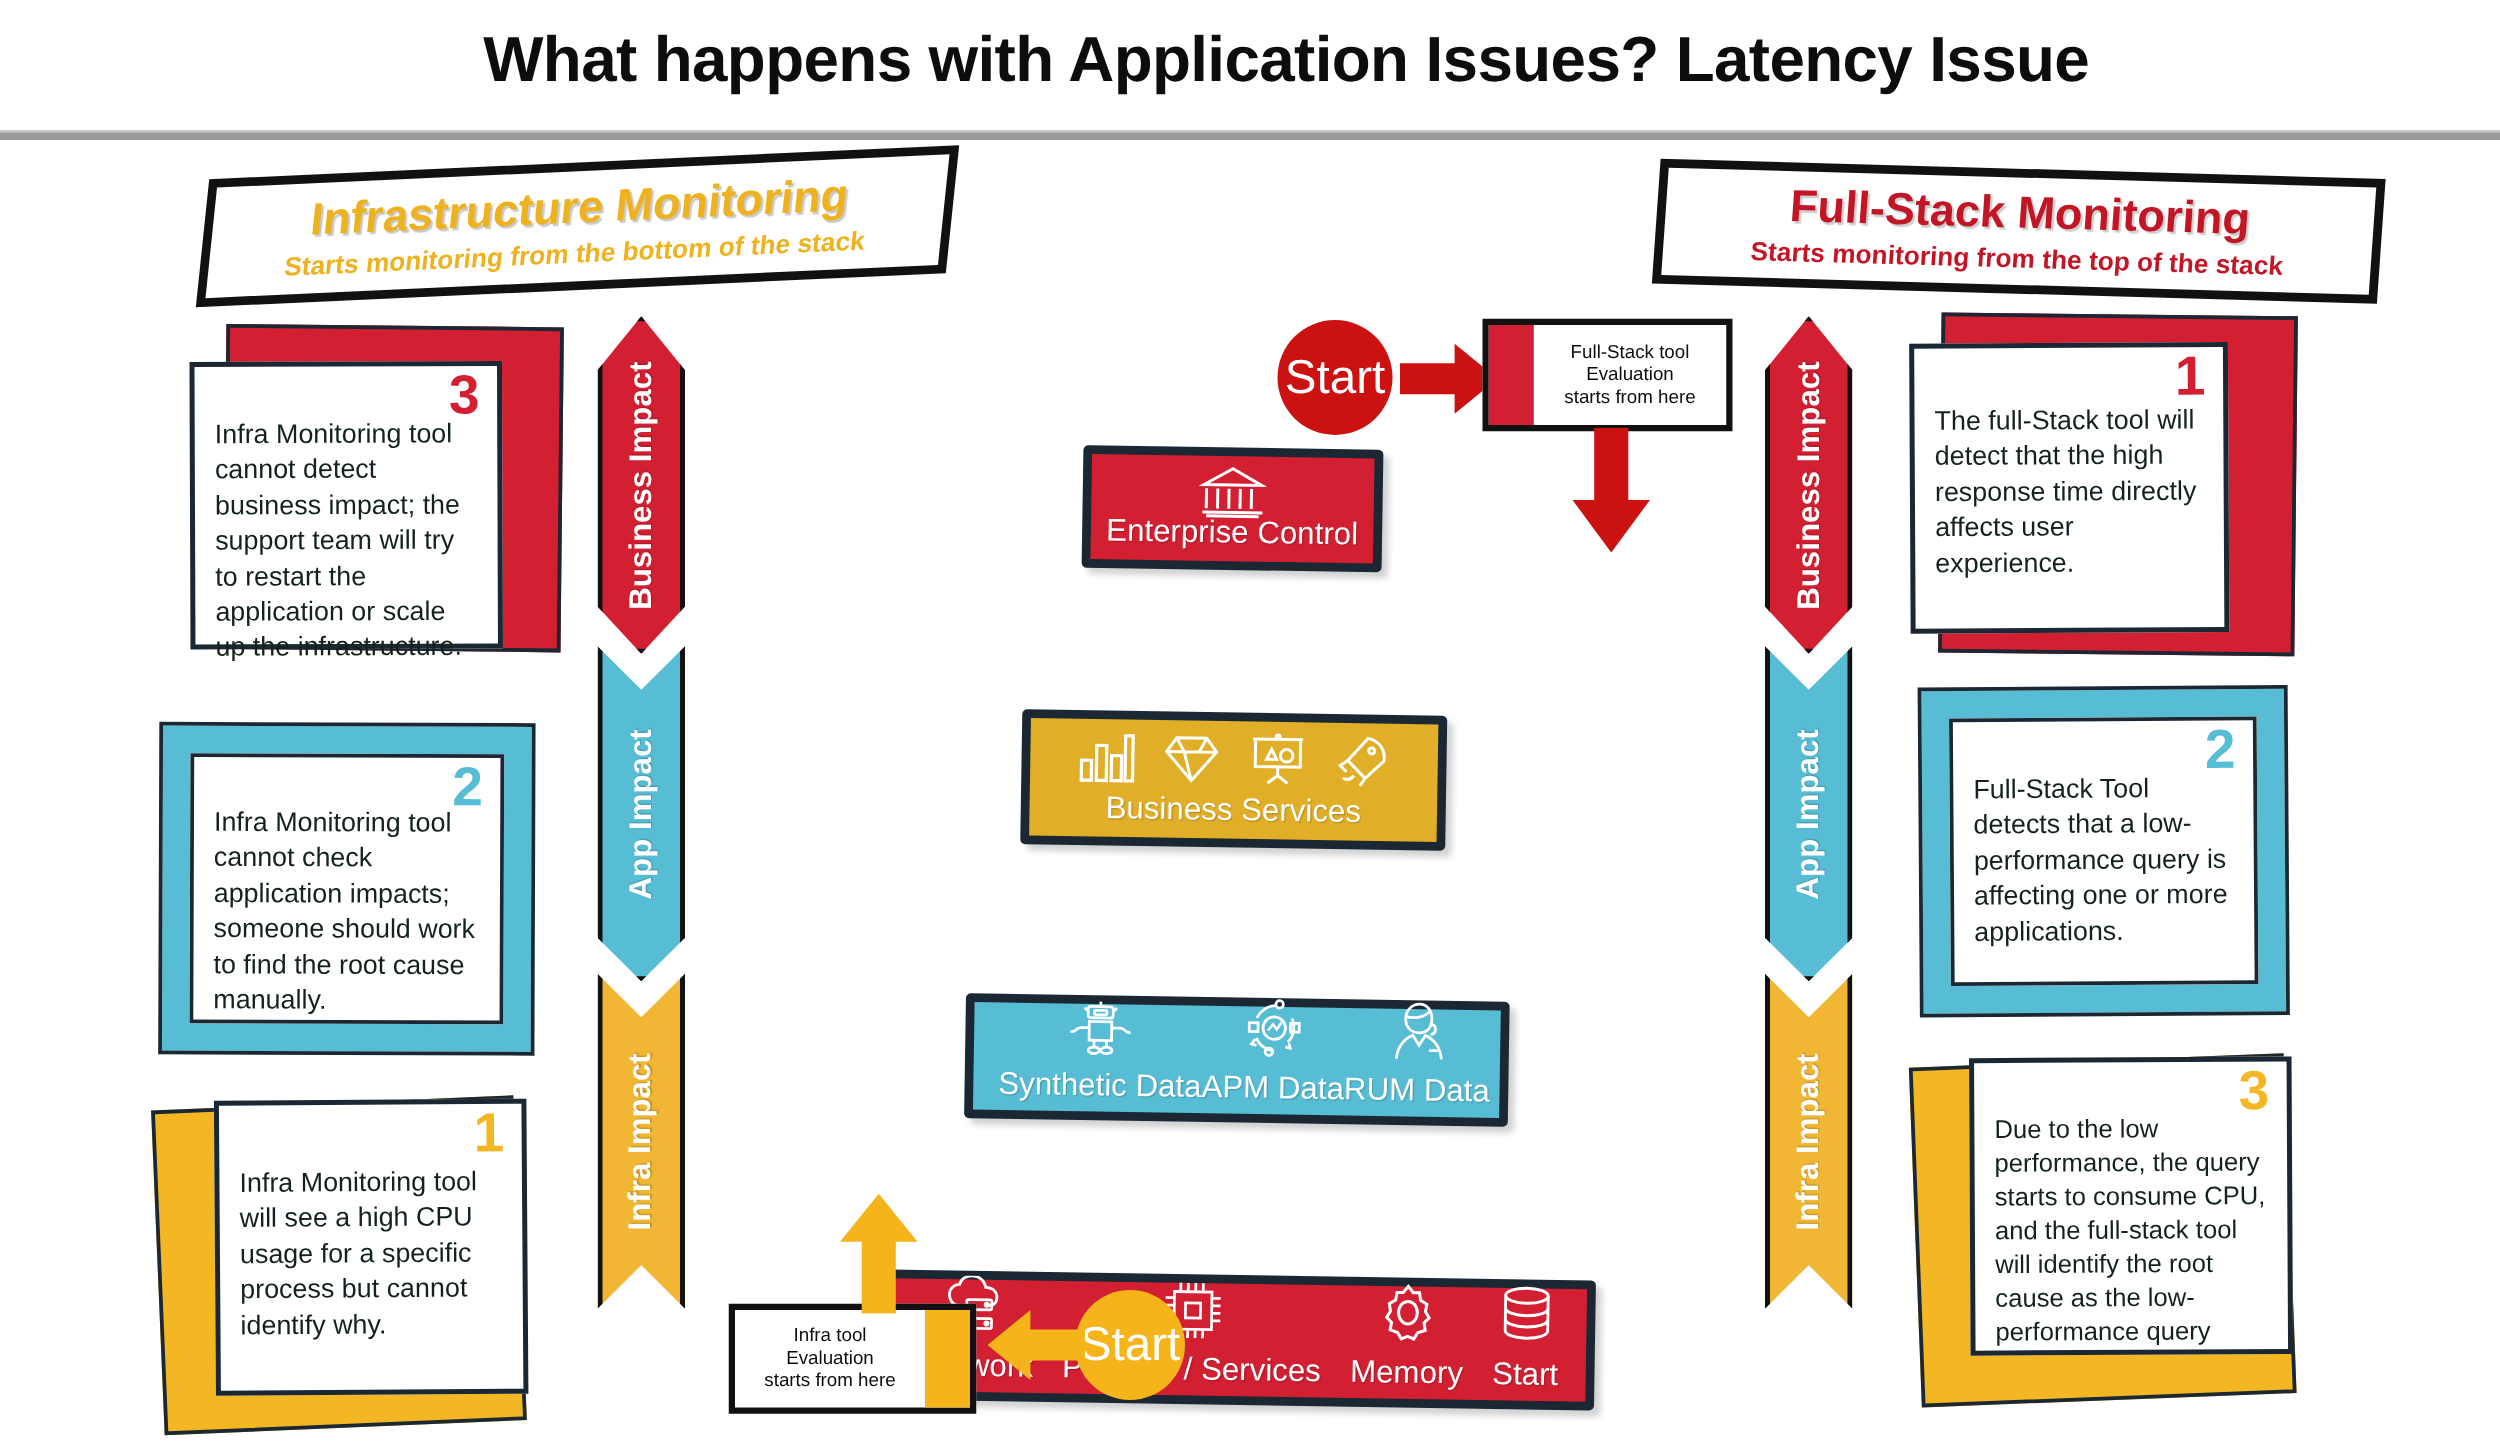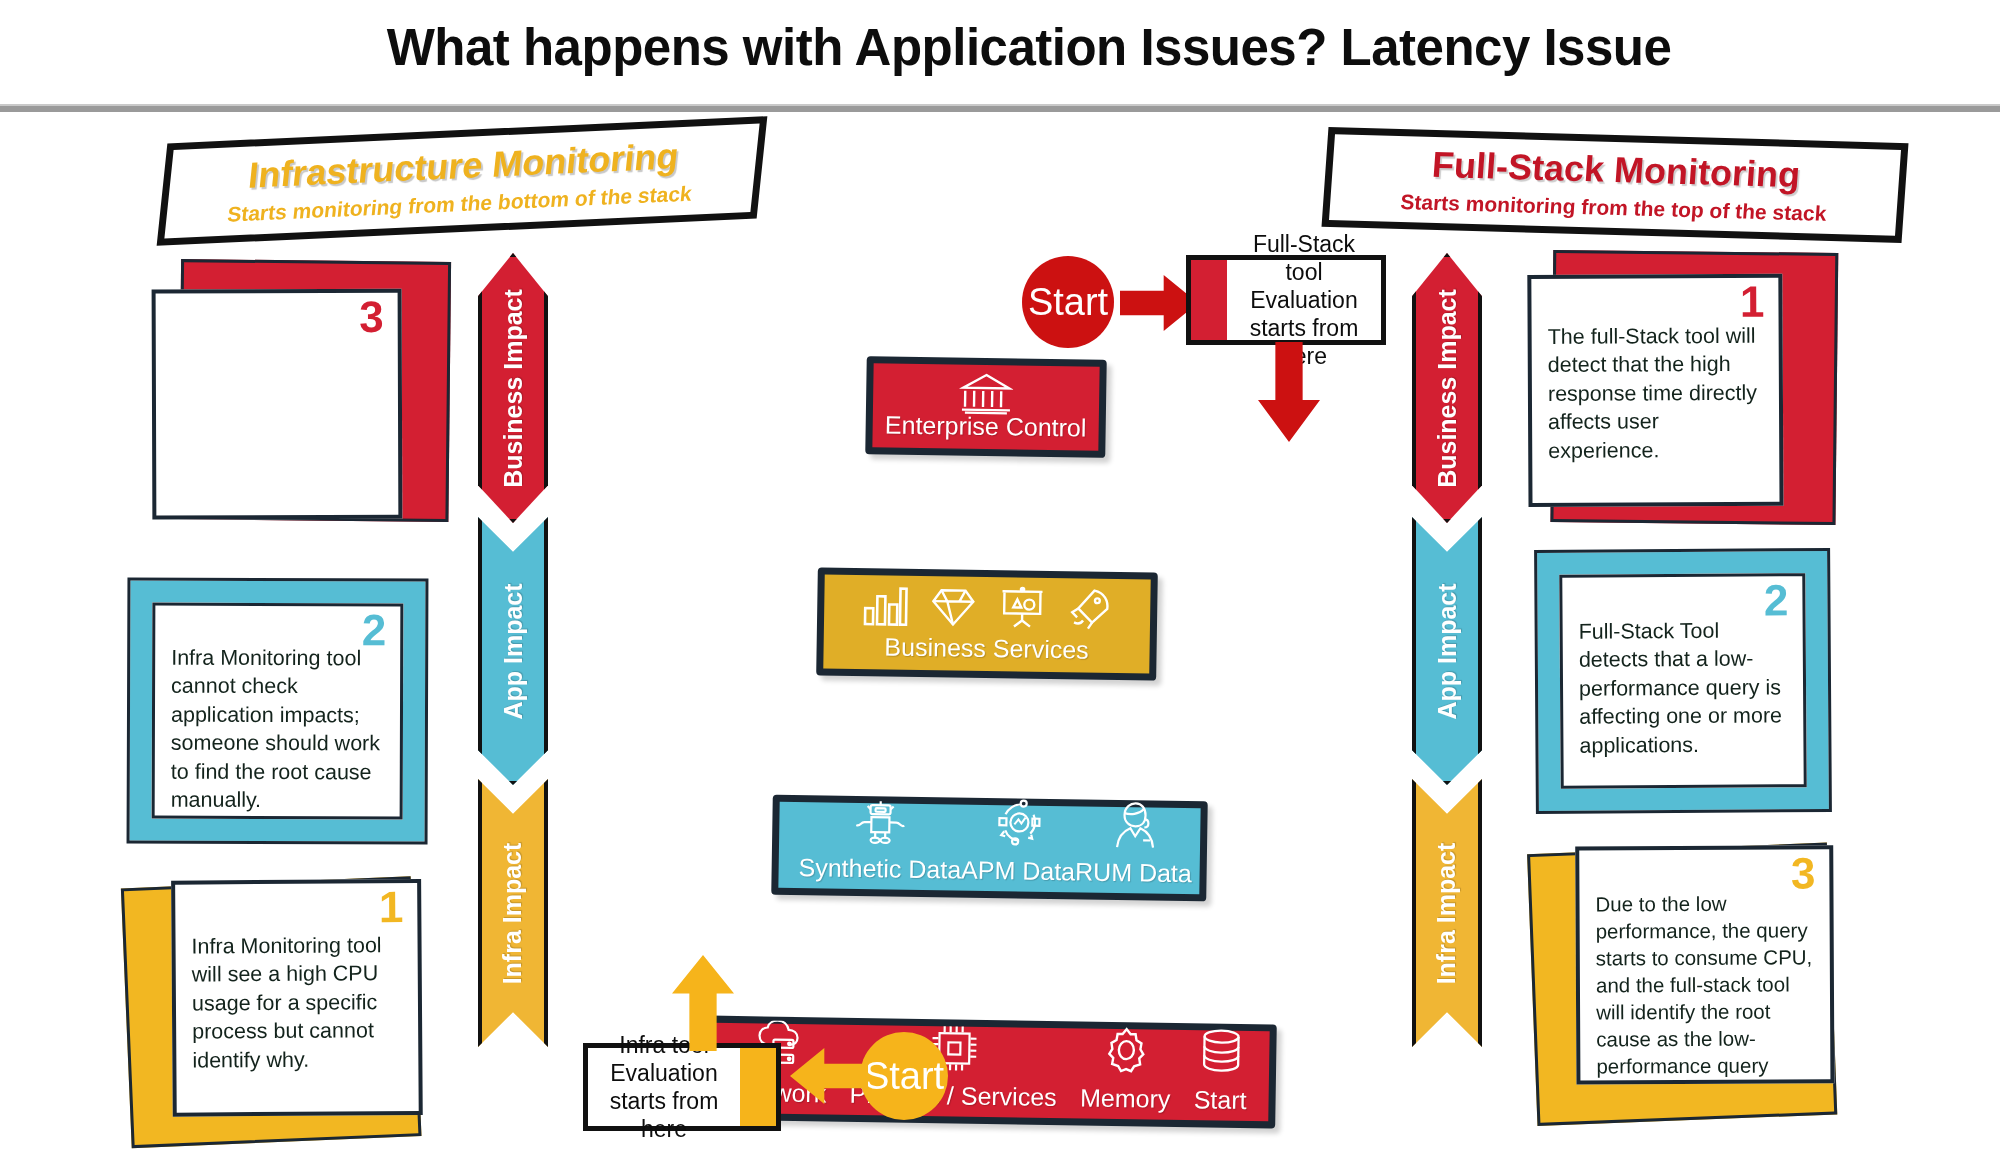--- a/index.html
+++ b/index.html
@@ -136,21 +136,21 @@
     display:flex;align-items:center;justify-content:center;
     color:#ffffff;font-size:38px;
   }
   .callout{
     background:#ffffff;border:5px solid #111;
     box-sizing:border-box;display:flex;align-items:stretch;
   }
   .callout .bar{width:36px;flex:0 0 36px;}
   .callout .txt{
     flex:1;display:flex;align-items:center;justify-content:center;
-    text-align:center;font-size:23px;line-height:1.22;color:#0d0d0d;
+    text-align:center;font-size:15px;line-height:1.22;color:#0d0d0d;
     padding:2px 16px;
   }
   .arrow-right{clip-path:polygon(0 28%,56% 28%,56% 0,100% 50%,56% 100%,56% 72%,0 72%);}
   .arrow-left{clip-path:polygon(100% 28%,44% 28%,44% 0,0 50%,44% 100%,44% 72%,100% 72%);}
   .arrow-down{clip-path:polygon(28% 0,72% 0,72% 58%,100% 58%,50% 100%,0 58%,28% 58%);}
   .arrow-up{clip-path:polygon(28% 100%,72% 100%,72% 40%,100% 40%,50% 0,0 40%,28% 40%);}
 </style>
 </head>
 <body>
 
@@ -338,20 +338,21 @@
         </span>
         <span class="lbl">Start</span>
       </div>
     </div>
   </div>
 
   <div class="card" style="left:152px;top:275px;width:270px;height:260px;transform:rotate(-1deg);">
     <div class="back" style="background:#d31f32;transform:translate(28px,-14px) rotate(1.6deg);"></div>
     <div class="front" style="left:0;top:14px;width:250px;height:230px;transform:rotate(0.8deg);">
       <div class="num" style="color:#d31f32;">3</div>
+      <div class="body" style="margin-top:26px;">Infra Monitoring tool cannot detect business impact; the support team will try to restart the application or scale up the infrastructure.</div>
     </div>
   </div>
 
   <div class="card" style="left:130px;top:581px;width:295px;height:260px;transform:rotate(-1.2deg);">
     <div class="frameband" style="border-color:#56bdd4;transform:rotate(1.4deg);"></div>
     <div class="front" style="left:22px;top:22px;width:251px;height:216px;border-width:3px;transform:rotate(1.4deg);">
       <div class="num" style="color:#56bdd4;">2</div>
       <div class="body" style="margin-top:24px;">Infra Monitoring tool cannot check application impacts; someone should work to find the root cause manually.</div>
     </div>
   </div>

